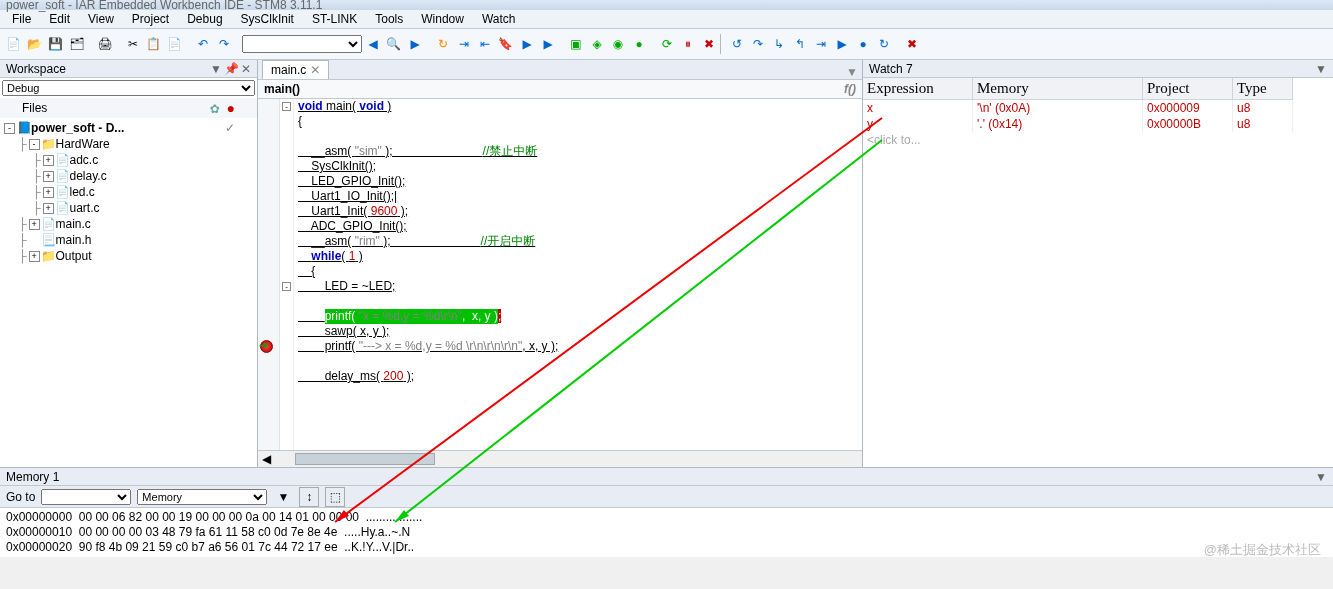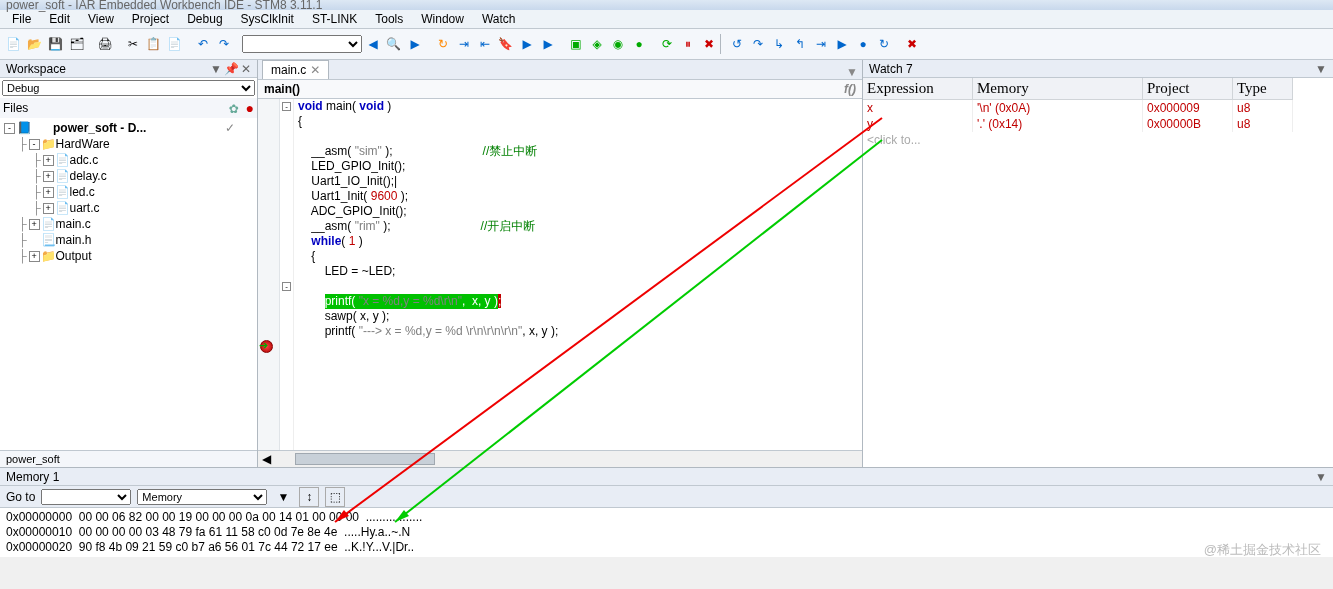--- a/index.html
+++ b/index.html
@@ -9,39 +9,39 @@
 .menubar span { padding: 2px 8px; cursor: default; }
 .toolbar { background: #f4f7fb; height: 31px; display: flex; align-items: center; gap: 1px; padding: 0 4px; border-bottom: 1px solid #c0c8d0; }
 .tb-btn { width: 20px; height: 20px; display: inline-flex; align-items: center; justify-content: center; }
 .tb-sep { width: 6px; }
 .main-area { display: flex; height: 407px; }
 .workspace { width: 258px; background: #fff; border-right: 1px solid #b0b8c0; display: flex; flex-direction: column; }
 .panel-header { background: #e8edf5; border-bottom: 1px solid #c0c8d0; padding: 2px 6px; font-size: 11px; display: flex; justify-content: space-between; align-items: center; height: 18px; }
 .panel-ctrls { display: flex; gap: 2px; font-size: 9px; color: #666; }
 .dropdown { margin: 2px; }
 .dropdown select { width: 100%; font-size: 11px; }
-.files-header { display: flex; justify-content: space-between; align-items: center; padding: 2px 3px; background: #f4f6fa; font-family: "Courier New", monospace; font-size: 14px; }
+.files-header { display: flex; justify-content: space-between; align-items: center; padding: 2px 22px; background: #f4f6fa; font-family: "Courier New", monospace; font-size: 14px; }
 .gear { color: #6a9; } .reddot { color: #c00; font-size: 14px; }
 .tree { flex: 1; overflow: auto; padding: 2px; font-family: "Courier New", monospace; font-size: 13px; white-space: nowrap; }
 .tree-row { display: flex; align-items: center; height: 16px; padding-left: 2px; }
 .tree-ind { display: inline-block; }
 .tree-exp { width: 11px; height: 11px; border: 1px solid #888; display: inline-flex; align-items: center; justify-content: center; font-size: 9px; line-height: 1; margin-right: 2px; background: #fff; }
 .tree-ico { width: 14px; display: inline-block; text-align: center; }
 .tree-check { color: #888; margin-left: auto; padding-right: 20px; }
 .ws-tab { background: #f4f6fa; border-top: 1px solid #c0c8d0; padding: 2px 6px; font-size: 11px; }
 .editor-wrap { flex: 1; display: flex; flex-direction: column; background: #fff; border-right: 1px solid #b0b8c0; }
 .editor-tabs { background: #e8edf5; height: 20px; display: flex; align-items: end; padding-left: 4px; border-bottom: 1px solid #c0c8d0; }
 .ed-tab { background: #fff; border: 1px solid #b0b8c0; border-bottom: none; padding: 1px 8px; font-size: 11px; display: flex; gap: 4px; height: 19px; align-items: center; }
 .ed-scope { background: #f8f9fb; border-bottom: 1px solid #c0c8d0; padding: 2px 6px; font-family: "Courier New", monospace; font-weight: bold; font-size: 13px; display: flex; justify-content: space-between; }
 .fx { color: #888; font-style: italic; }
 .code-area { flex: 1; display: flex; overflow: auto; font-family: "Courier New", monospace; font-size: 13px; background: #fff; position: relative; }
 .gutter { width: 22px; background: #f4f6f8; border-right: 1px solid #e0e4e8; }
 .fold-col { width: 14px; background: #fff; border-right: 1px solid #eee; position: relative; }
 .fold-box { position: absolute; left: 2px; width: 9px; height: 9px; border: 1px solid #888; font-size: 8px; line-height: 7px; text-align: center; background: #fff; }
-.code-lines { flex: 1; padding: 0 4px; position: relative; }
+.code-lines { flex: 1; padding: 0 4px; position: relative; text-decoration: underline; }
 .cl { height: 15px; line-height: 15px; white-space: pre; }
 .kw { color: #0000c0; font-weight: bold; }
 .num { color: #c00000; }
 .str { color: #808080; }
 .cmt { color: #008000; }
 .hl-line { background: #00c000; color: #fff; display: inline-block; }
 .hl-end { background: #c00000; color: #fff; }
 .bp-mark { position: absolute; left: 2px; width: 13px; height: 13px; background: radial-gradient(#f44,#a00); border-radius: 50%; border: 1px solid #800; }
 .arrow-mark { position: absolute; left: 1px; color: #0a0; font-size: 11px; }
 .ed-scroll { height: 17px; background: #f0f0f0; border-top: 1px solid #c0c8d0; display: flex; align-items: center; }
@@ -139,21 +139,21 @@
     <div class="dropdown"><select><option>Debug</option></select></div>
     <div class="files-header">
       <span>Files</span>
       <span><span class="gear">✿</span>&nbsp;&nbsp;<span class="reddot">●</span></span>
     </div>
     <div class="tree" id="tree">
         <div class="tree-row">
           <span class="tree-ind" style="width: 0px;"></span>
           <span class="tree-exp">-</span>
           <span class="tree-ico" style="color: rgb(204, 136, 68);">📘</span>
-          <span style="font-weight: bold; padding-left: 22px;">power_soft - D...</span>
+          <span style="font-weight: bold;">power_soft - D...</span>
           <span class="tree-check">✓</span>
         </div>
         <div class="tree-row">
           <span class="tree-ind" style="width: 14px;"></span>
           <span style="color: rgb(136, 136, 136); margin-right: 2px;">├</span>
           <span class="tree-exp">-</span>
           <span class="tree-ico" style="color: rgb(204, 136, 68);">📁</span>
           <span>HardWare</span>
         </div>
         <div class="tree-row">
@@ -199,21 +199,20 @@
           <span>main.h</span>
         </div>
         <div class="tree-row">
           <span class="tree-ind" style="width: 14px;"></span>
           <span style="color: rgb(136, 136, 136); margin-right: 2px;">├</span>
           <span class="tree-exp">+</span>
           <span class="tree-ico" style="color: rgb(204, 136, 68);">📁</span>
           <span>Output</span>
         </div>
       </div>
-    <div class="ws-tab">power_soft</div>
   </div>
 
   <div class="editor-wrap">
     <div class="editor-tabs">
       <div class="ed-tab">
           <span>main.c</span>
           <span style="color:#888">✕</span>
         </div>
       <span style="margin-left:auto;padding:0 4px;color:#888">▼</span>
     </div>
@@ -228,33 +227,35 @@
         </div>
       <div class="fold-col" id="fold">
           <div class="fold-box" style="top: 3px;">-</div>
           <div class="fold-box" style="top: 183px;">-</div>
         </div>
       <div class="code-lines" id="clines">
           <div class="cl"><span class="kw">void</span> main( <span class="kw">void</span> )</div>
           <div class="cl">{</div>
           <div class="cl"></div>
           <div class="cl">    __asm( <span class="str">"sim"</span> );                           <span class="cmt">//禁止中断</span></div>
+          <div class="cl">    SysClkInit();</div>
           <div class="cl">    LED_GPIO_Init();</div>
           <div class="cl">    Uart1_IO_Init();|</div>
           <div class="cl">    Uart1_Init( <span class="num">9600</span> );</div>
           <div class="cl">    ADC_GPIO_Init();</div>
           <div class="cl">    __asm( <span class="str">"rim"</span> );                           <span class="cmt">//开启中断</span></div>
           <div class="cl">    <span class="kw">while</span>( <span class="num">1</span> )</div>
           <div class="cl">    {</div>
           <div class="cl">        LED = ~LED;</div>
           <div class="cl"></div>
           <div class="cl">        <span class="hl-line">printf( <span class="str">"x = %d,y = %d\r\n"</span>,  x, y )</span><span class="hl-end">;</span></div>
           <div class="cl">        sawp( x, y );</div>
           <div class="cl">        printf( <span class="str">"---&gt; x = %d,y = %d \r\n\r\n\r\n"</span>, x, y );</div>
           <div class="cl"></div>
+          <div class="cl">        delay_ms( <span class="num">200</span> );</div>
         </div>
     </div>
     <div class="ed-scroll">
         <span style="padding:0 4px">◀</span>
         <div class="scroll-thumb"></div>
       </div>
   </div>
 
   <div class="watch">
     <div class="panel-header">

